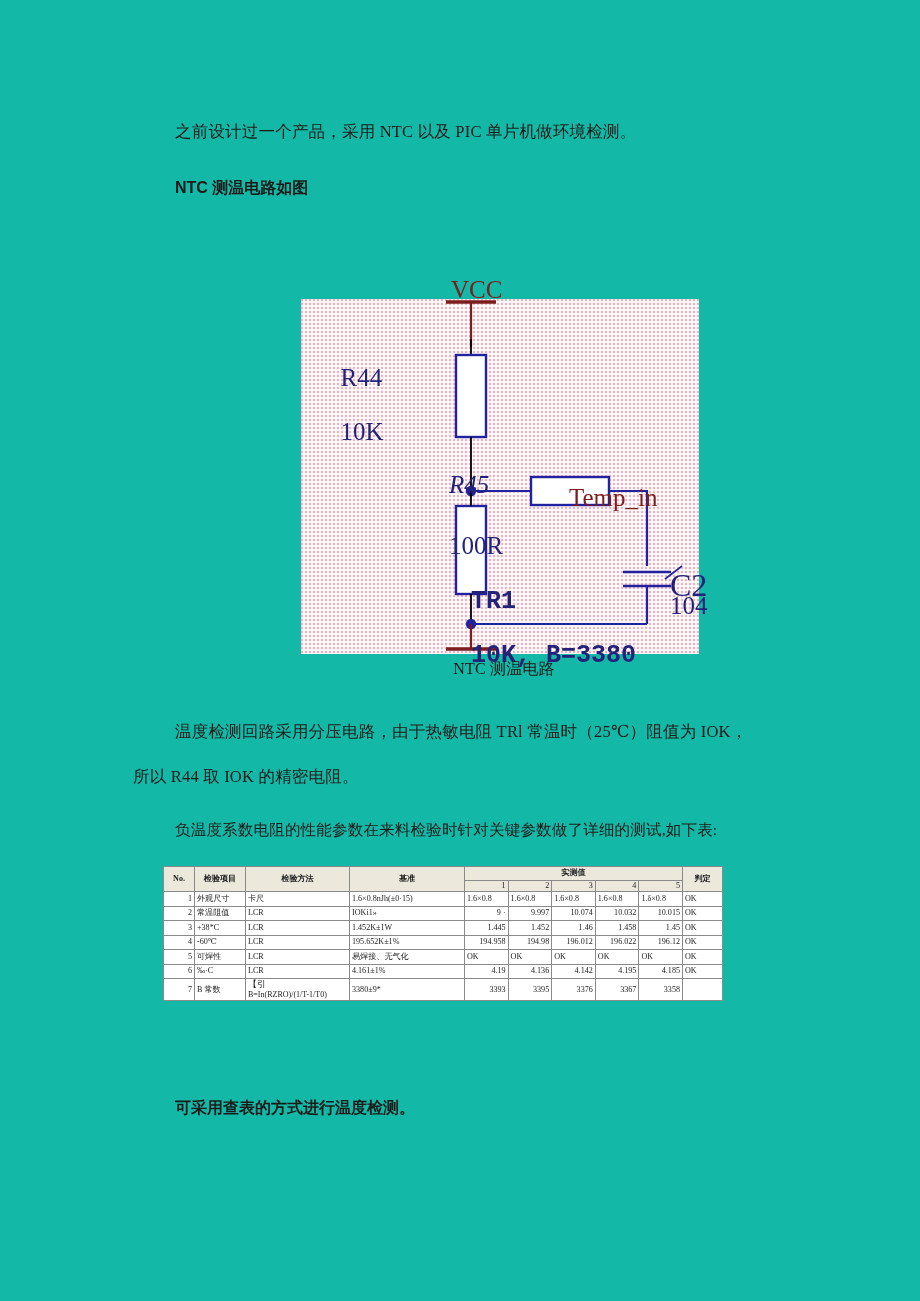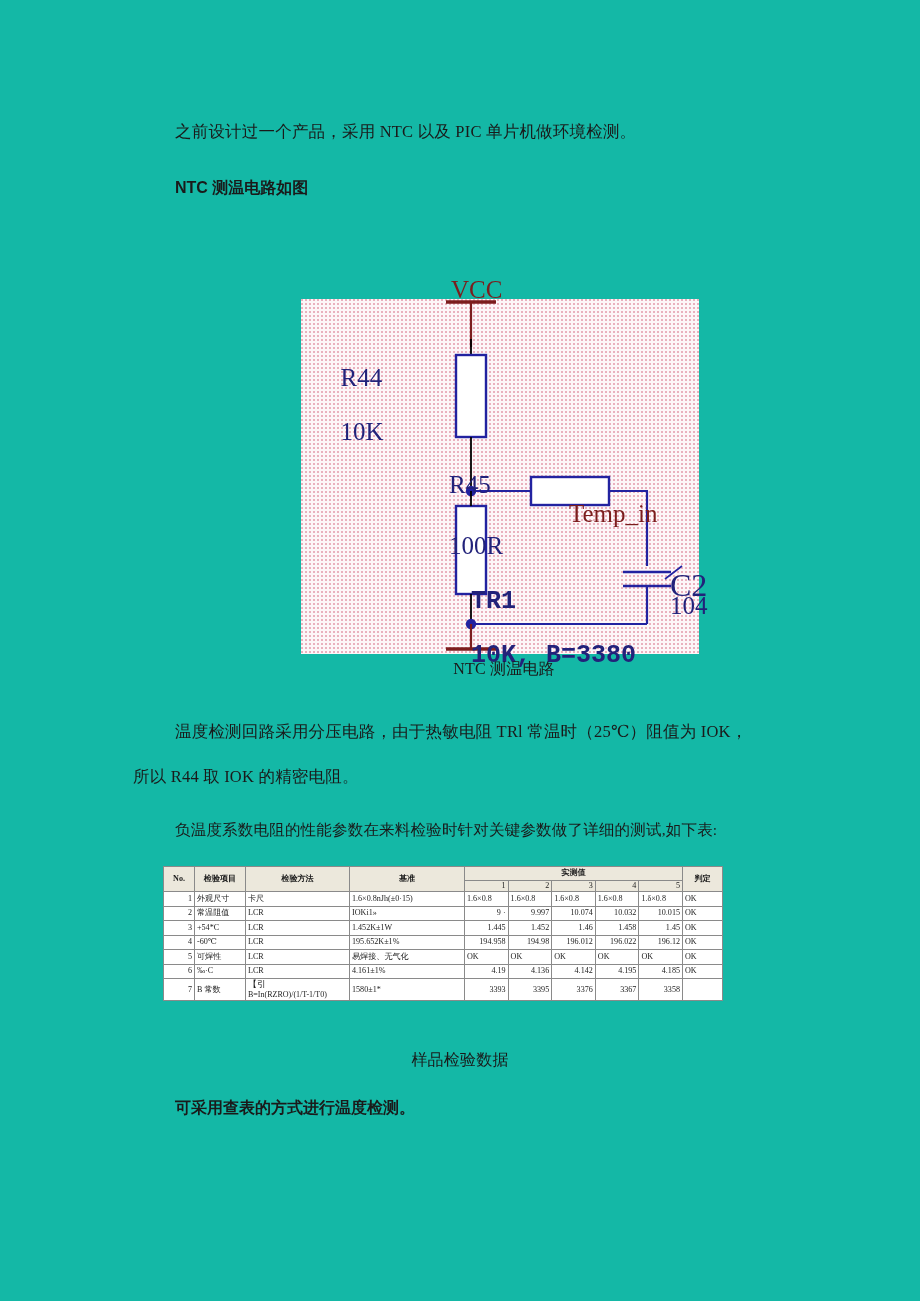--- a/index.html
+++ b/index.html
@@ -74,28 +74,28 @@
     color: #7b1d1d;
     font-family: "Liberation Serif", serif;
   }
   .cl {
     position: absolute;
     color: #22227a;
     font-family: "Liberation Serif", serif;
     white-space: pre;
   }
   #lbl-r44   { left: 2px;   top: 38px;  font-size: 25px; line-height: 1.08; }
-  #lbl-r45   { left: 148px; top: 172px; font-size: 25px; }
+  #lbl-r45   { left: 148px; top: 172px; font-size: 25px; font-style: italic; }
   #lbl-100r  { left: 148px; top: 233px; font-size: 25px; }
   #lbl-tr1   { left: 80px;  top: 262px; font-size: 25px; line-height: 1.08; font-weight: bold; font-family: Liberation Mono, monospace; }
   #lbl-c2    { left: 369px; top: 268px; font-size: 32px; }
   #lbl-104   { left: 369px; top: 293px; font-size: 25px; }
   #lbl-tempin {
     position: absolute;
-    left: 268px; top: 201px;
+    left: 268px; top: 185px;
     font-size: 25px;
     color: #7b1d1d;
     font-family: "Liberation Serif", serif;
     white-space: pre;
     text-align: center;
   }
 
   
   #sample-table {
     position: absolute;
@@ -261,21 +261,21 @@
           <td class="c-base">IOKi1»</td>
           <td class="c-val">9 ·</td>
           <td class="c-val">9.997</td>
           <td class="c-val">10.074</td>
           <td class="c-val">10.032</td>
           <td class="c-val">10.015</td>
           <td class="c-jud">OK</td>
         </tr>
         <tr>
           <td class="c-no">3</td>
-          <td class="c-item">+54*C</td>
+          <td class="c-item">+38*C</td>
           <td class="c-meth">LCR</td>
           <td class="c-base">1.452K±1W</td>
           <td class="c-val">1.445</td>
           <td class="c-val">1.452</td>
           <td class="c-val">1.46</td>
           <td class="c-val">1.458</td>
           <td class="c-val">1.45</td>
           <td class="c-jud">OK</td>
         </tr>
         <tr>
@@ -314,28 +314,27 @@
           <td class="c-val">4.185</td>
           <td class="c-jud">OK</td>
         </tr>
         <tr class="row-b">
           <td class="c-no">7</td>
           <td class="c-item">B 常数</td>
           <td class="c-meth">
             <span class="meth-b1">【引</span>
             <span class="meth-b2">B=In(RZRO)/(1/T-1/T0)</span>
           </td>
-          <td class="c-base">1580±1*</td>
+          <td class="c-base">3380±9*</td>
           <td class="c-val">3393</td>
           <td class="c-val">3395</td>
           <td class="c-val">3376</td>
           <td class="c-val">3367</td>
           <td class="c-val">3358</td>
           <td class="c-jud"></td>
         </tr>
       </tbody>
   </table>
 
-  <div class="para" id="p-cap-tab">样品检验数据</div>
 
   <div class="para para-bold" id="p-h2">可采用查表的方式进行温度检测。</div>
 
 </div>
 
 </body></html>

